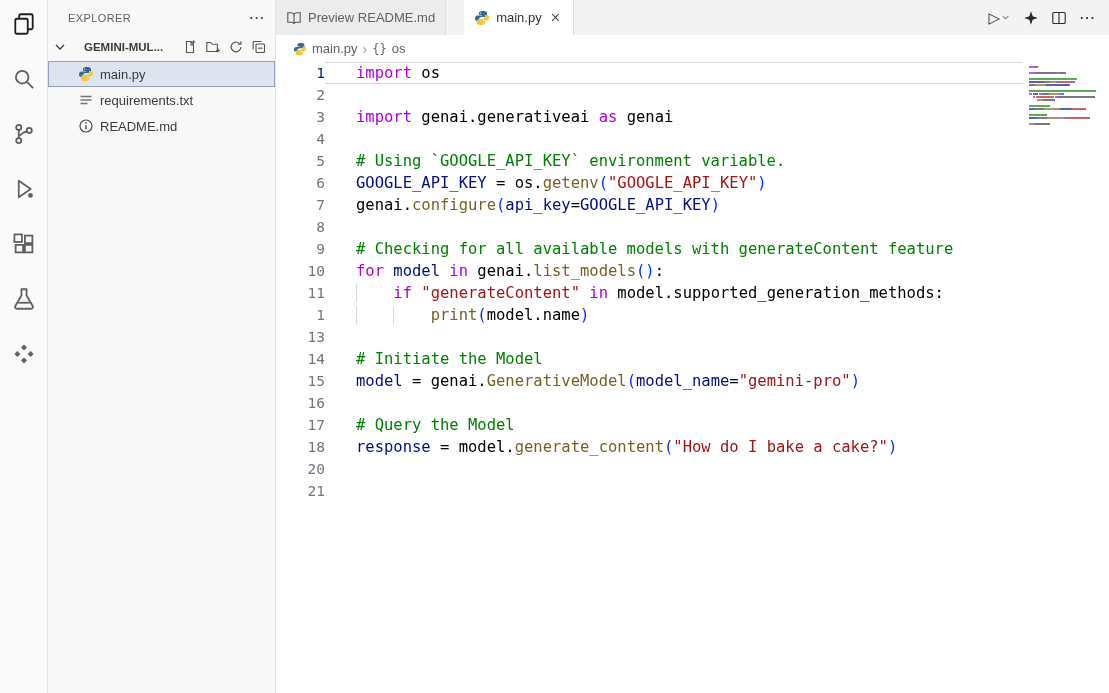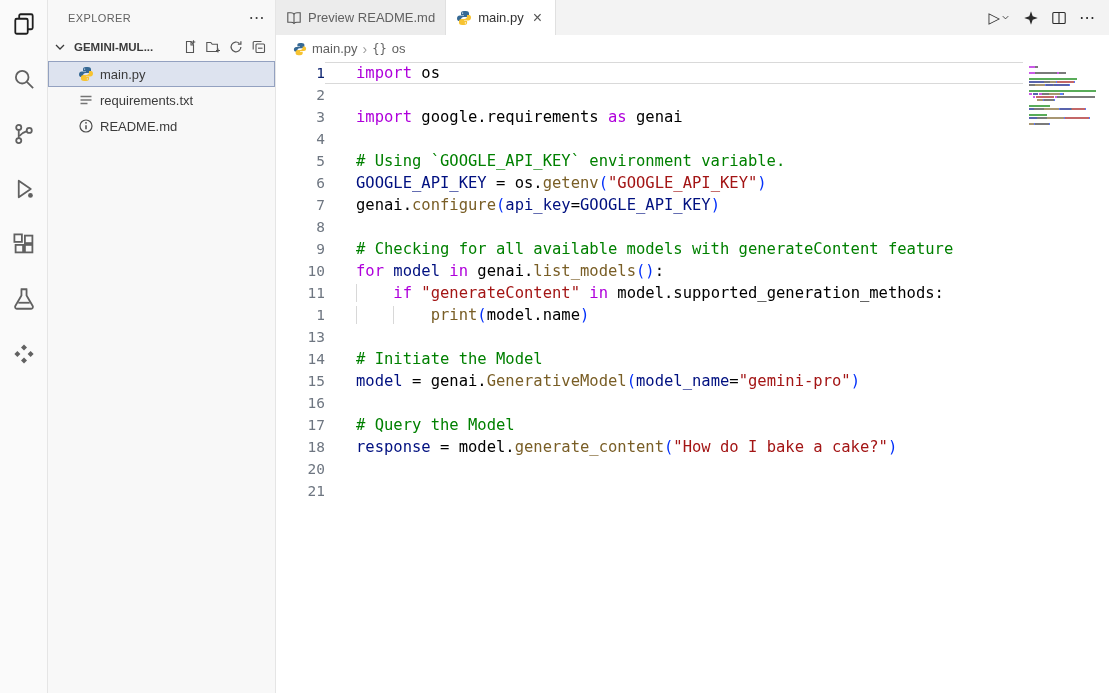--- a/index.html
+++ b/index.html
@@ -32,38 +32,38 @@
   .sidebar-header {
     height:35px; flex:none; display:flex; align-items:center;
     padding:0 10px 0 20px; color:#616161; font-size:11px; letter-spacing:.4px;justify-content:flex-end;
   }
   .sidebar-header .more { margin-left:auto; font-size:16px; color:#424242; cursor:pointer; }
   .section-header {
     height:24px; flex:none; display:flex; align-items:center;
     padding:0 6px 0 4px; font-weight:bold; font-size:11.5px; color:#3b3b3b; cursor:pointer;
   }
   .section-header svg.chev { width:16px; height:16px; flex:none; }
-  .section-title { margin-left:6px; white-space:nowrap; overflow:hidden; }
+  .section-title { margin-left:16px; white-space:nowrap; overflow:hidden; }
   .section-actions { margin-left:auto; display:flex; gap:3px; }
   .section-actions .sa { width:20px; height:20px; display:flex; align-items:center; justify-content:center; color:#555; cursor:pointer; }
   .section-actions svg { width:16px; height:16px; }
 
   .file-list { list-style:none; margin:0; padding:2px 0 0 0; }
   .file-row {
     height:26px; display:flex; align-items:center; gap:6px;
     padding-left:29px; font-size:13px; color:#3b3b3b; cursor:pointer;
     border:1px solid transparent;
   }
   .file-row.selected { background:#dde3ef; border-color:#93a1c0; }
   .file-row svg { width:16px; height:16px; flex:none; }
 
   
   .main { flex:1; min-width:0; display:flex; flex-direction:column; background:#fff; }
 
-  .tab-bar { height:35px; flex:none; background:#f3f3f3; display:flex; align-items:stretch; }
+  .tab-bar { height:35px; flex:none; background:#f3f3f3; display:flex; align-items:stretch;gap:18px; }
   .tab {
     display:flex; align-items:center; gap:6px; padding:0 10px;
     font-size:13px; color:#616161; background:#ececec;
     border-right:1px solid #e0e0e0; cursor:pointer; white-space:nowrap;
   }
   .tab.active { background:#fff; color:#333; }
   .tab svg { width:16px; height:16px; flex:none; }
   .tab-close { font-size:16px; line-height:1; color:#555; padding:1px 3px; border-radius:3px; cursor:pointer; }
   .tab-actions { margin-left:auto; display:flex; align-items:center; gap:12px; padding-right:14px; color:#2b2b2b; }
   .ta { display:flex; align-items:center; cursor:pointer; }
@@ -289,21 +289,21 @@
       <span class="crumb">main.py</span>
       <span class="crumb-sep">›</span>
       <span class="ns-glyph">{}</span>
       <span class="crumb">os</span>
     </div>
 
     <div class="editor">
       <div class="code-area">
           <div class="code-line active"><span class="ln">1</span><span class="ln-text"><span class="tok kw">import</span><span class="tok pl"> os</span></span></div>
           <div class="code-line"><span class="ln">2</span><span class="ln-text"></span></div>
-          <div class="code-line"><span class="ln">3</span><span class="ln-text"><span class="tok kw">import</span><span class="tok pl"> google.requirements </span><span class="tok kw">as</span><span class="tok pl"> genai</span></span></div>
+          <div class="code-line"><span class="ln">3</span><span class="ln-text"><span class="tok kw">import</span><span class="tok pl"> genai.generativeai </span><span class="tok kw">as</span><span class="tok pl"> genai</span></span></div>
           <div class="code-line"><span class="ln">4</span><span class="ln-text"></span></div>
           <div class="code-line"><span class="ln">5</span><span class="ln-text"><span class="tok cm"># Using `GOOGLE_API_KEY` environment variable.</span></span></div>
           <div class="code-line"><span class="ln">6</span><span class="ln-text"><span class="tok vr">GOOGLE_API_KEY</span><span class="tok pl"> = os.</span><span class="tok fn">getenv</span><span class="tok pr">(</span><span class="tok st">"GOOGLE_API_KEY"</span><span class="tok pr">)</span></span></div>
           <div class="code-line"><span class="ln">7</span><span class="ln-text"><span class="tok pl">genai.</span><span class="tok fn">configure</span><span class="tok pr">(</span><span class="tok vr">api_key</span><span class="tok pl">=</span><span class="tok vr">GOOGLE_API_KEY</span><span class="tok pr">)</span></span></div>
           <div class="code-line"><span class="ln">8</span><span class="ln-text"></span></div>
           <div class="code-line"><span class="ln">9</span><span class="ln-text"><span class="tok cm"># Checking for all available models with generateContent feature</span></span></div>
           <div class="code-line"><span class="ln">10</span><span class="ln-text"><span class="tok kw">for</span><span class="tok pl"> </span><span class="tok vr">model</span><span class="tok pl"> </span><span class="tok kw">in</span><span class="tok pl"> genai.</span><span class="tok fn">list_models</span><span class="tok pr">()</span><span class="tok pl">:</span></span></div>
           <div class="code-line"><span class="ln">11</span><span class="ln-text"><span class="tok gd">    </span><span class="tok kw">if</span><span class="tok pl"> </span><span class="tok st">"generateContent"</span><span class="tok pl"> </span><span class="tok kw">in</span><span class="tok pl"> model.supported_generation_methods:</span></span></div>
           <div class="code-line"><span class="ln">1</span><span class="ln-text"><span class="tok gd">    </span><span class="tok gd">    </span><span class="tok fn">print</span><span class="tok pr">(</span><span class="tok pl">model.name</span><span class="tok pr">)</span></span></div>
           <div class="code-line"><span class="ln">13</span><span class="ln-text"></span></div>

